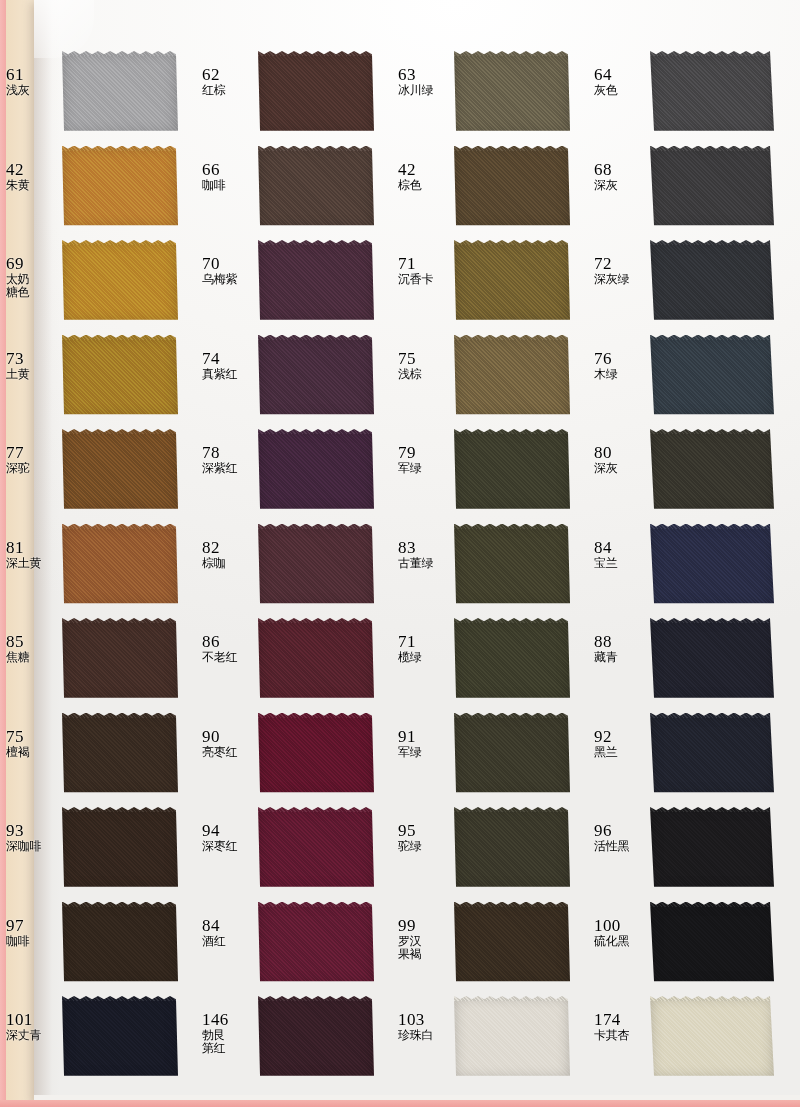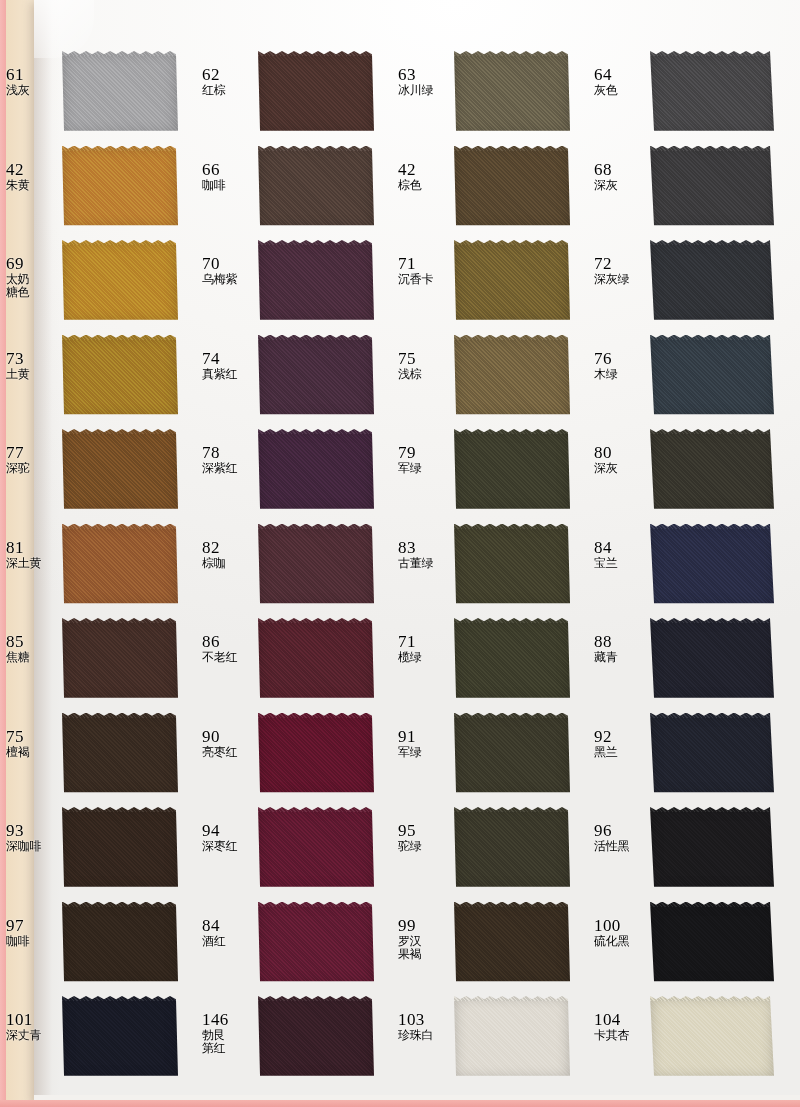--- a/index.html
+++ b/index.html
@@ -553,21 +553,21 @@
         <div class="label">
           <span class="num">103</span>
           <span class="name">珍珠白</span>
         </div>
         <div class="swatch">
           <div class="cloth" style="background-color: rgb(224, 220, 211); clip-path: polygon(0px 0px, 6px 3.2px, 12px 0px, 18px 3.2px, 24px 0px, 30px 3.2px, 36px 0px, 42px 3.2px, 48px 0px, 54px 3.2px, 60px 0px, 66px 3.2px, 72px 0px, 78px 3.2px, 84px 0px, 90px 3.2px, 96px 0px, 102px 3.2px, 108px 0px, 114px 3.2px, 116px 79.8px, 110px 79.8px, 104px 79.8px, 98px 79.8px, 92px 79.8px, 86px 79.8px, 80px 79.8px, 74px 79.8px, 68px 79.8px, 62px 79.8px, 56px 79.8px, 50px 79.8px, 44px 79.8px, 38px 79.8px, 32px 79.8px, 26px 79.8px, 20px 79.8px, 14px 79.8px, 8px 79.8px, 2px 79.8px);"></div>
         </div>
       </div>
       <div class="cell col3">
         <div class="label">
-          <span class="num">104</span>
+          <span class="num">174</span>
           <span class="name">卡其杏</span>
         </div>
         <div class="swatch">
           <div class="cloth" style="background-color: rgb(221, 216, 195); clip-path: polygon(0px 0px, 6px 3.2px, 12px 0px, 18px 3.2px, 24px 0px, 30px 3.2px, 36px 0px, 42px 3.2px, 48px 0px, 54px 3.2px, 60px 0px, 66px 3.2px, 72px 0px, 78px 3.2px, 84px 0px, 90px 3.2px, 96px 0px, 102px 3.2px, 108px 0px, 114px 3.2px, 120px 0px, 124px 79.8px, 118px 79.8px, 112px 79.8px, 106px 79.8px, 100px 79.8px, 94px 79.8px, 88px 79.8px, 82px 79.8px, 76px 79.8px, 70px 79.8px, 64px 79.8px, 58px 79.8px, 52px 79.8px, 46px 79.8px, 40px 79.8px, 34px 79.8px, 28px 79.8px, 22px 79.8px, 16px 79.8px, 10px 79.8px, 4px 79.8px);"></div>
         </div>
       </div>
     </div>
 
   <div class="page-bottom-cover"></div>
   <div class="bottom-trim"></div>

